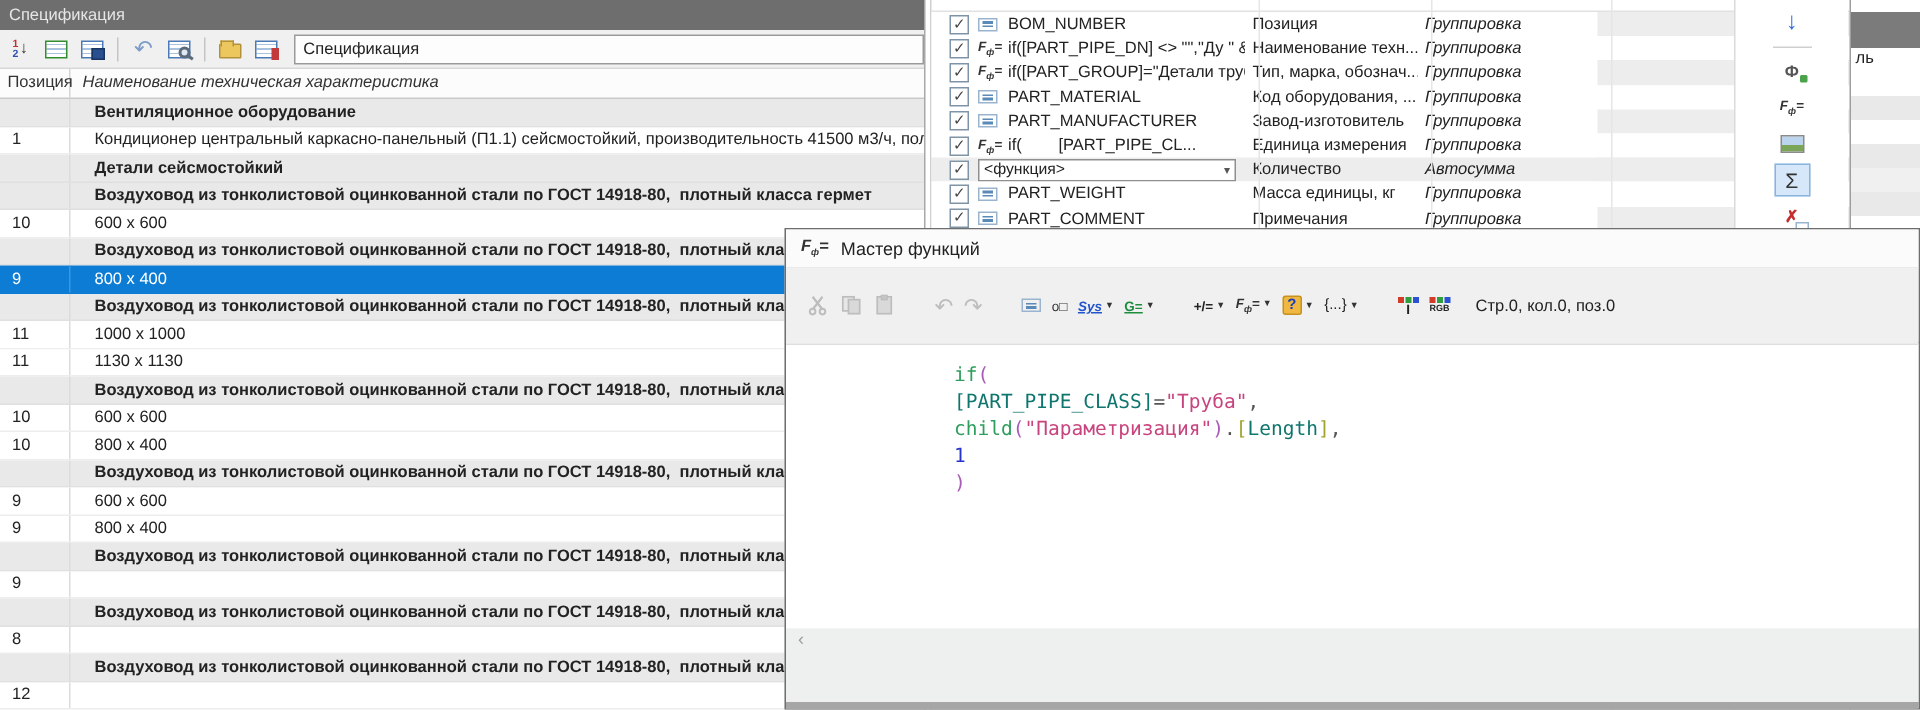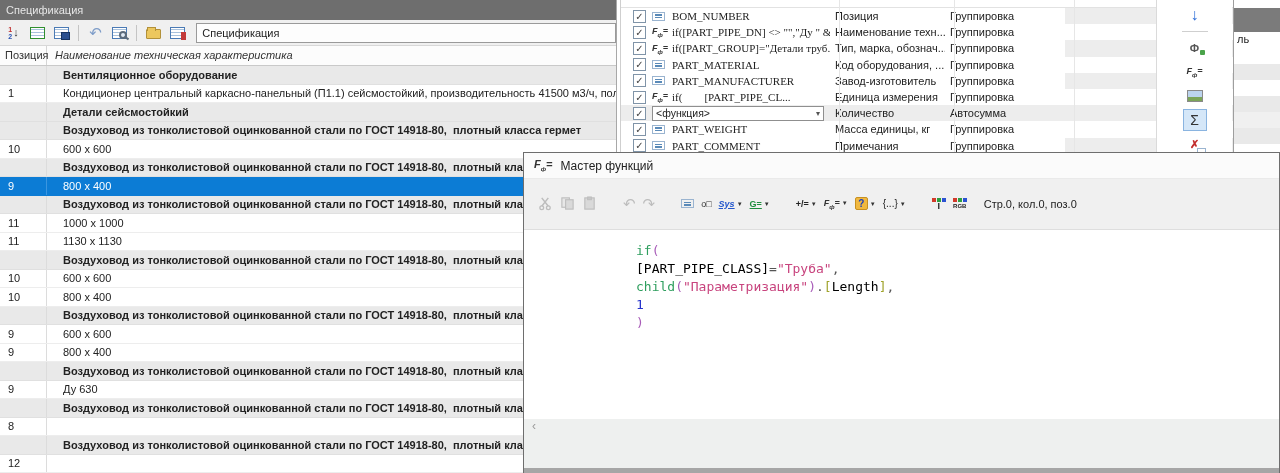--- a/index.html
+++ b/index.html
@@ -63,23 +63,23 @@
   .f-row.editing { background:#ededed; }
   .chk { width:13px; height:13px; border:1px solid #8094a8; background:#fff; font-size:10px;
     line-height:11px; text-align:center; color:#444; flex:0 0 13px; margin-right:6px; }
   .f-ico { width:20px; flex:0 0 20px; display:flex; align-items:center; }
   .eq-ico { width:13px; height:9px; border:1px solid #9ab4d0; display:flex; flex-direction:column;
     justify-content:center; align-items:center; gap:1px; }
   .eq-ico i { display:block; width:7px; height:1.5px; background:#5a8ab8; }
   .fx-ico { font-style:italic; font-size:9px; font-weight:bold; color:#333; white-space:nowrap; }
   .fx-ico sub { font-size:6px; }
   .fx-ico.blue { color:#2a6fd4; }
-  .f-field { width:158px; flex:0 0 158px; white-space:pre; overflow:hidden;font-family:Liberation Serif, serif; }
+  .f-field { width:158px; flex:0 0 158px; white-space:pre; overflow:hidden; }
   .f-name  { width:115px; flex:0 0 115px; padding-left:5px; white-space:nowrap; overflow:hidden; }
-  .f-group { width:120px; flex:0 0 120px; padding-left:5px; white-space:nowrap; overflow:hidden; }
+  .f-group { width:120px; flex:0 0 120px; padding-left:5px; white-space:nowrap; overflow:hidden;font-style:italic; }
   .f-extra { flex:1; align-self:stretch; }
   .f-row:nth-child(odd) .f-extra { background:#ededed; }
   .combo { width:172px; height:15px; border:1px solid #8f8f8f; background:#fff; display:flex;
     align-items:center; font-size:10.5px; color:#222; padding:0 3px; justify-content:space-between;
     margin-left:-20px; }
   .combo .caret { font-size:8px; color:#555; }
 
   
   #side-toolbar { position:absolute; left:535px; top:0; width:76px; height:473px;
     background:#fff; border-left:1px solid #dadada; display:flex; flex-direction:column;
@@ -130,21 +130,21 @@
   .chip { display:flex; flex-direction:column; align-items:center; line-height:5px; font-size:9px;
     font-weight:bold; color:#222; }
   .chip .sq { display:flex; gap:1px; margin-bottom:2px; }
   .chip .sq i { width:4px; height:4px; display:block; }
   .sq .r { background:#d23a2a; } .sq .g { background:#2f9e3f; } .sq .b { background:#2a52d2; }
   .chip .rgb-lbl { font-size:6px; }
   #func-status { font-size:11px; color:#222; margin-left:10px; font-weight:normal; }
   #code-area { position:absolute; left:0; top:76px; width:755px; height:190px; background:#fff;
     border-top:1px solid #dedede; padding:12px 0 0 112px;
     font-family:"DejaVu Sans Mono", monospace; font-size:13px; line-height:18px; }
-  .tok-kw { color:#2e9e5e; } .tok-par { color:#a85cb8; } .tok-fld { color:#000000; }
+  .tok-kw { color:#2e9e5e; } .tok-par { color:#a85cb8; } .tok-fld { color:#0f766e; }
   .tok-str { color:#c8447e; } .tok-num { color:#2633cc; } .tok-op { color:#555; }
   .tok-br { color:#a0a32c; }
   #hscroll { position:absolute; left:0; top:266px; width:755px; height:14px; background:#eef0ef;
     display:flex; align-items:center; padding-left:8px; }
   #hscroll .arrow { color:#9a9a9a; font-size:12px; }
   #func-bottom { position:absolute; left:0; top:280px; width:755px; height:35px; background:#eef0ef; }
   #func-strip { position:absolute; left:0; top:315px; width:755px; height:5px; background:#a6a6a6; }
 </style>
 </head>
 <body>
@@ -254,21 +254,20 @@
       <div class="spec-row item">
         <div class="cell-pos">9</div>
         <div class="cell-name">800 x 400</div>
       </div>
       <div class="spec-row section">
         <div class="cell-pos"></div>
         <div class="cell-name">Воздуховод из тонколистовой оцинкованной стали по ГОСТ 14918-80,  плотный класса гермет</div>
       </div>
       <div class="spec-row item">
         <div class="cell-pos">9</div>
-        <div class="cell-name">Ду 630</div>
       </div>
       <div class="spec-row section">
         <div class="cell-pos"></div>
         <div class="cell-name">Воздуховод из тонколистовой оцинкованной стали по ГОСТ 14918-80,  плотный класса гермет</div>
       </div>
       <div class="spec-row item">
         <div class="cell-pos">8</div>
       </div>
       <div class="spec-row section">
         <div class="cell-pos"></div>

